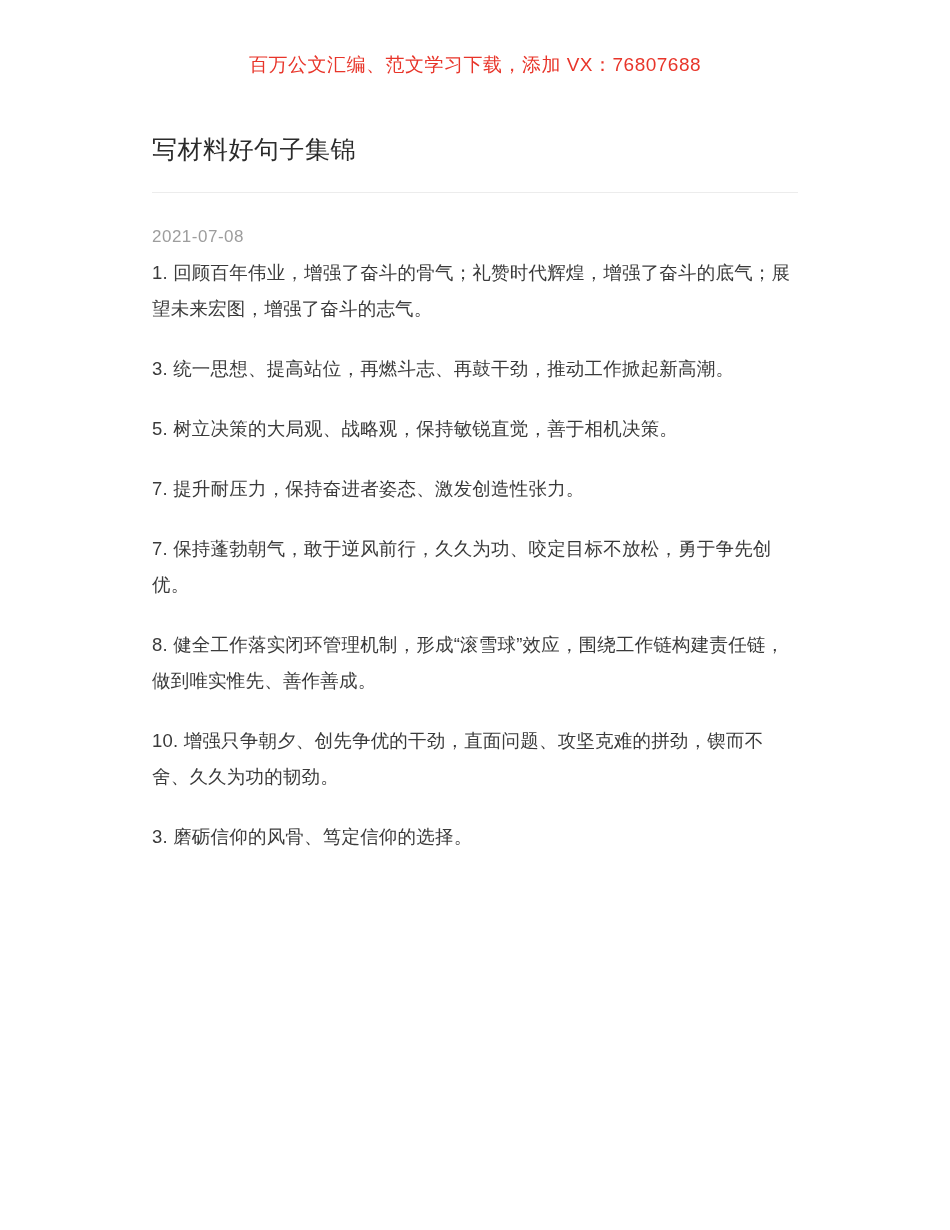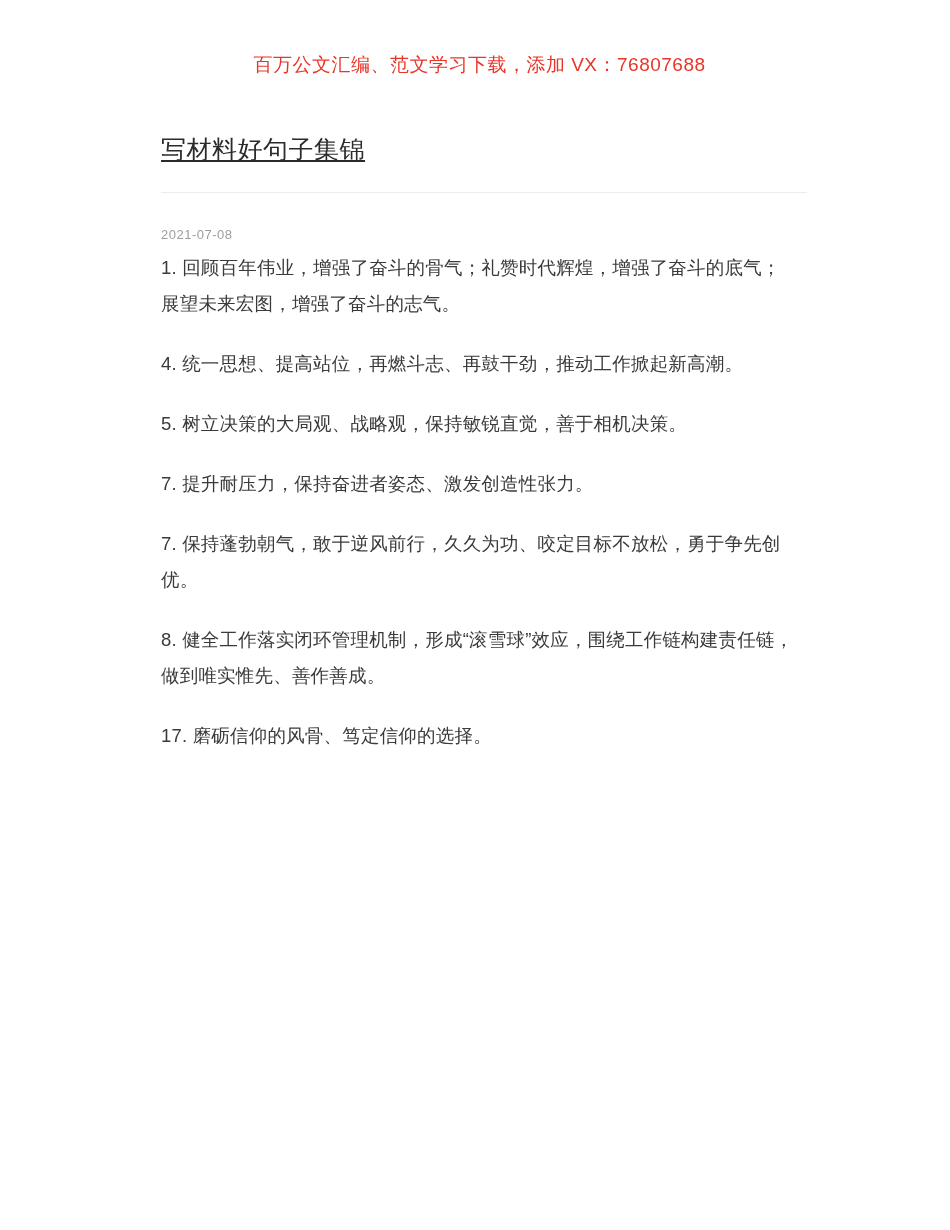--- a/index.html
+++ b/index.html
@@ -12,50 +12,48 @@
     background: #ffffff;
     font-family: "Liberation Sans", "DejaVu Sans", sans-serif;
     color: #333333;
     overflow: hidden;
   }
   .page {
     position: relative;
     width: 950px;
     height: 1230px;
     box-sizing: border-box;
-    padding-left: 9px;
   }
   .banner {
     text-align: center;
     color: #e8352a;
     font-size: 19px;
     letter-spacing: 0.5px;
     padding-top: 52px;
     font-family: "Liberation Sans", "DejaVu Sans", sans-serif;
   }
   .content {
     padding: 0 152px 0 152px;
   }
   .doc-title {
     margin-top: 55px;
     font-size: 25px;
     color: #2b2b2b;
     font-weight: normal;
     letter-spacing: 0.5px;
-    text-decoration: underline;
   }
   .divider {
     margin-top: 26px;
     border-top: 1px solid #ececec;
     width: 646px;
   }
   .doc-date {
     margin-top: 34px;
     color: #9d9d9d;
-    font-size: 13px;
+    font-size: 17px;
     letter-spacing: 0.5px;
   }
   .para {
     font-size: 18.5px;
     line-height: 36px;
     color: #3a3a3a;
     margin: 0;
     padding-top: 6px;
     letter-spacing: 0.2px;
     max-width: 648px;
@@ -76,21 +74,22 @@
 
   <div class="content">
 
     <h1 class="doc-title">写材料好句子集锦</h1>
 
     <div class="divider"></div>
 
     <div class="doc-date">2021-07-08</div>
 
     <p class="para first">1. 回顾百年伟业，增强了奋斗的骨气；礼赞时代辉煌，增强了奋斗的底气；展望未来宏图，增强了奋斗的志气。</p>
-    <p class="para">4. 统一思想、提高站位，再燃斗志、再鼓干劲，推动工作掀起新高潮。</p>
+    <p class="para">3. 统一思想、提高站位，再燃斗志、再鼓干劲，推动工作掀起新高潮。</p>
     <p class="para">5. 树立决策的大局观、战略观，保持敏锐直觉，善于相机决策。</p>
     <p class="para">7. 提升耐压力，保持奋进者姿态、激发创造性张力。</p>
     <p class="para">7. 保持蓬勃朝气，敢于逆风前行，久久为功、咬定目标不放松，勇于争先创优。</p>
     <p class="para">8. 健全工作落实闭环管理机制，形成“滚雪球”效应，围绕工作链构建责任链，做到唯实惟先、善作善成。</p>
-    <p class="para">17. 磨砺信仰的风骨、笃定信仰的选择。</p>
+    <p class="para">10. 增强只争朝夕、创先争优的干劲，直面问题、攻坚克难的拼劲，锲而不舍、久久为功的韧劲。</p>
+    <p class="para">3. 磨砺信仰的风骨、笃定信仰的选择。</p>
 
   </div>
 </div>
 
 </body></html>

